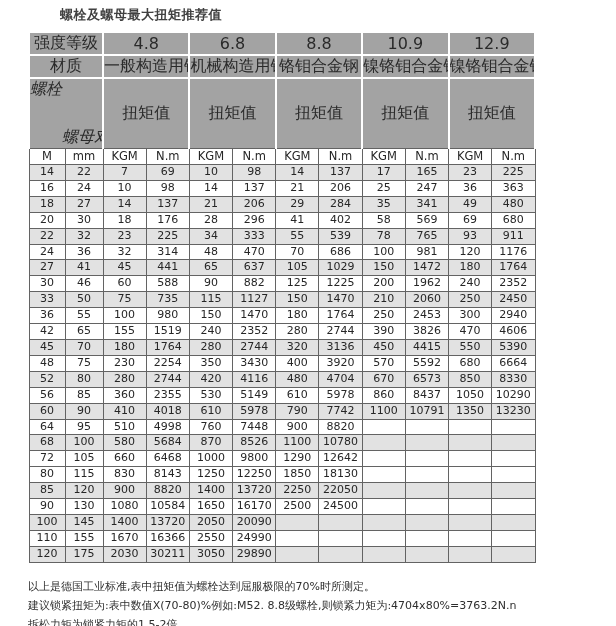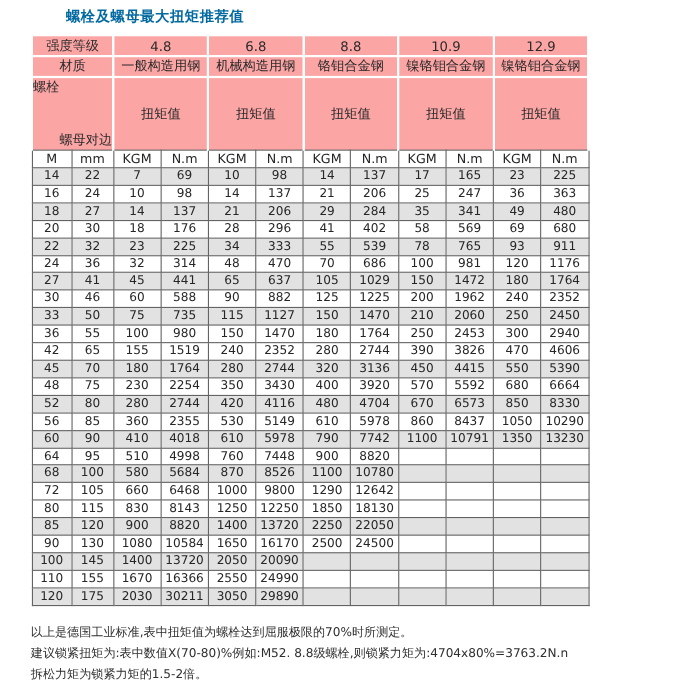--- a/index.html
+++ b/index.html
@@ -17,48 +17,49 @@
     width: 616px;
     height: 626px;
     padding: 6px 0 0 28px;
     overflow: hidden;
   }
   .title {
     font-size: 13px;
     font-weight: bold;
     margin: 0 12px 7px 0;
     letter-spacing: 0.5px;
-    color: #0369a1;
+    color: #404040;
     padding-left: 32px;
   }
   table.torque {
     border-collapse: collapse;
     table-layout: fixed;
     width: 508px;
   }
   col.c-m  { width: 36px; }
   col.c-mm { width: 38px; }
   
   tr.hdr td {
-    background: #fca5a5;
+    background: #a3a3a3;
     border: 2px solid #ffffff;
     height: 15px;
-    font-size: 12px;
+    font-size: 16px;
     text-align: center;
     padding: 0;
     color: #2a2a2a;
     white-space: nowrap;
     overflow: hidden;
   }
   tr.hdr-last td {
     border-bottom: 1px solid #636363;
   }
   .split {
     display: flex;
     width: 100%;
+    font-style: italic;
   }
   .split span:first-child { width: 34px; text-align: center; }
   .split span:last-child  { flex: 1; text-align: left; margin-top: 48px; }
   
   tr.units td {
     background: #ffffff;
     border: 1px solid #636363;
     height: 15px;
     font-size: 11.5px;
     text-align: center;

